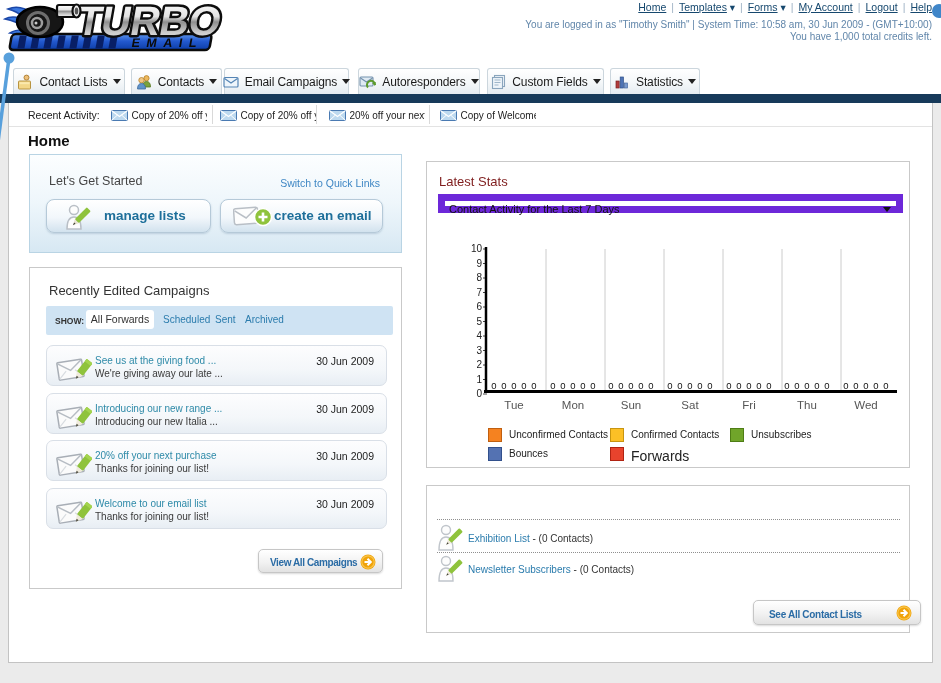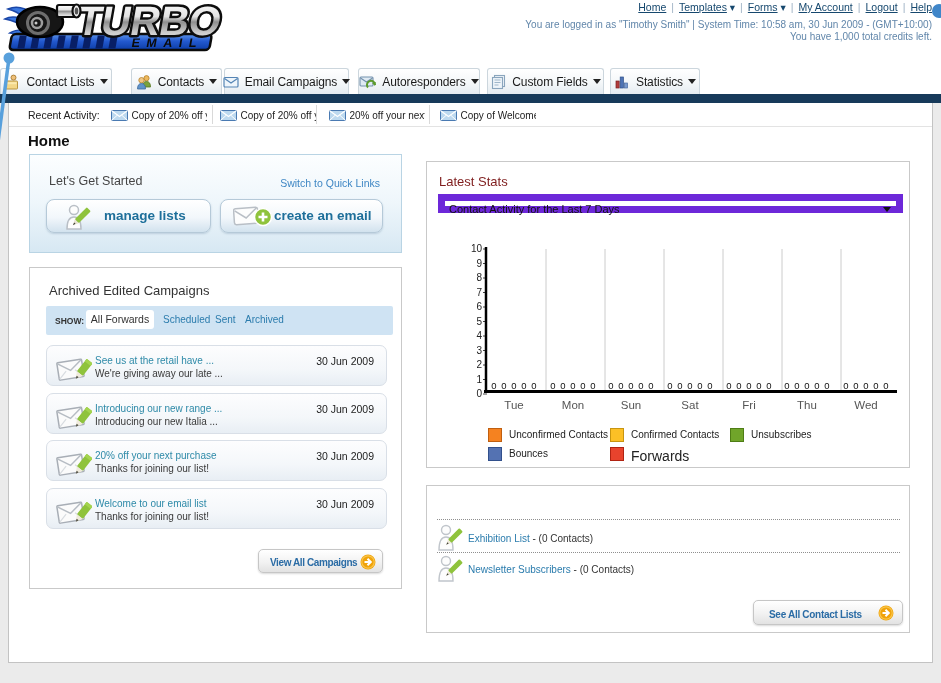--- a/index.html
+++ b/index.html
@@ -80,21 +80,21 @@
   </g>
   <ellipse cx="40" cy="22" rx="23" ry="15" fill="#161616" stroke="#000" stroke-width="2.5"></ellipse>
   <circle cx="38" cy="23" r="10.5" fill="none" stroke="#6e6e6e" stroke-width="3"></circle>
   <circle cx="37" cy="23" r="5" fill="none" stroke="#9d9d9d" stroke-width="2.5"></circle>
   <circle cx="36" cy="23" r="1.5" fill="#c9c9c9"></circle>
   <rect x="57" y="5" width="19" height="12" rx="2" fill="url(#chrome)" stroke="#0d0d0d" stroke-width="2.2"></rect>
   <ellipse cx="76.5" cy="11" rx="4" ry="6.5" fill="#efefef" stroke="#0d0d0d" stroke-width="2.2"></ellipse>
   <ellipse cx="76.5" cy="11" rx="1.8" ry="3.5" fill="#555"></ellipse>
 </svg>
 <div id="tabs">
-  <div class="tab" style="left:0;width:112px"><svg width="16" height="16" viewBox="0 0 16 16">
+  <div class="tab" style="left:13px;width:112px"><svg width="16" height="16" viewBox="0 0 16 16">
         <circle cx="9.5" cy="3.6" r="2.5" fill="#eec07a" stroke="#a97b2e" stroke-width="0.9"></circle>
         <path d="M5.5,8.5 Q9.5,5.8 13.5,8.5 L13.5,10 L5.5,10 Z" fill="#5b8ab8" stroke="#3c6astroke" stroke-width="0"></path>
         <rect x="1.5" y="7" width="12" height="8" rx="0.8" fill="#f3d788" stroke="#b89440" stroke-width="1"></rect>
         <rect x="2.4" y="8.2" width="10.2" height="2" fill="#fbe9ad"></rect>
       </svg>Contact Lists<span class="arr"></span></div>
   <div class="tab" style="left:131px;width:91px"><svg width="16" height="16" viewBox="0 0 16 16">
         <circle cx="10.5" cy="4.2" r="2.6" fill="#edb95e" stroke="#b5812c" stroke-width="0.8"></circle>
         <path d="M6.5,13 Q6.5,7.5 10.5,7.5 Q14.5,7.5 14.5,13 Z" fill="#7aa23c" stroke="#57771f" stroke-width="0.8"></path>
         <circle cx="5.5" cy="6.2" r="2.7" fill="#f0c683" stroke="#b5812c" stroke-width="0.8"></circle>
         <path d="M1.5,15 Q1.5,9.5 5.5,9.5 Q9.5,9.5 9.5,15 Z" fill="#5f93c9" stroke="#3a6a9e" stroke-width="0.8"></path>
@@ -182,21 +182,21 @@
         <rect x="1" y="4" width="24" height="16" rx="2" fill="#fdfdfd" stroke="#b9bfc6" stroke-width="1.5" transform="rotate(-4 13 12)"></rect>
         <path d="M2,6 L13,14 L24,4.5" fill="none" stroke="#b9bfc6" stroke-width="1.5" transform="rotate(-4 13 12)"></path>
         <circle cx="30" cy="13" r="8.5" fill="#8fc33c" stroke="#fff" stroke-width="1.5"></circle>
         <path d="M30,8.5 V17.5 M25.5,13 H34.5" stroke="#fff" stroke-width="2.6"></path>
       </svg>
       <span style="position:absolute;left:53px;top:8px;font-size:13.5px;font-weight:bold;color:#1e6f9a;">create an email</span>
     </div>
   </div>
 
   <div id="campaigns" style="position:absolute;left:20px;top:164px;width:373px;height:322px;background:#fff;border:1px solid #c9c9c9;">
-    <div style="position:absolute;left:19px;top:15px;font-size:13px;color:#333;">Archived Edited Campaigns</div>
+    <div style="position:absolute;left:19px;top:15px;font-size:13px;color:#333;">Recently Edited Campaigns</div>
     <div style="position:absolute;left:16px;top:38px;width:347px;height:29px;background:#cfe3f3;border-radius:2px;">
       <span style="position:absolute;left:9px;top:10px;font-size:8.5px;font-weight:bold;color:#333;">SHOW:</span>
       <span style="position:absolute;left:40px;top:4px;width:68px;height:19px;line-height:19px;text-align:center;background:#fff;border-radius:3px;font-size:10.5px;color:#333;">All Forwards</span>
       <span style="position:absolute;left:117px;top:8px;font-size:10px;color:#2b7cad;">Scheduled</span>
       <span style="position:absolute;left:169px;top:8px;font-size:10px;color:#2b7cad;">Sent</span>
       <span style="position:absolute;left:199px;top:8px;font-size:10px;color:#2b7cad;">Archived</span>
     </div>
     <div class="crow" style="top:77px;">
       <svg class="cico" width="36" height="28" viewBox="0 0 36 28" style="position:absolute;left:9px;top:9px">
           <g transform="rotate(-9 14 15)">
@@ -204,21 +204,21 @@
             <path d="M2.5,7 L14.5,15.5 L26.5,6.5" fill="none" stroke="#b6bcc3" stroke-width="1.5"></path>
             <path d="M2.5,22.5 L10,15.5 M26.5,22.5 L19,15.5" fill="none" stroke="#d8dce0" stroke-width="1.2"></path>
           </g>
           <g transform="rotate(38 22 21)">
             <rect x="18.2" y="2" width="7.6" height="16" rx="1.2" fill="#8fc33c"></rect>
             <rect x="18.2" y="2" width="7.6" height="3.4" rx="1.2" fill="#a4d44e"></rect>
             <path d="M18.2,18 L22,24.5 L25.8,18 Z" fill="#efeadb"></path>
             <path d="M20.7,21.6 L22,24.5 L23.3,21.6 Z" fill="#44443a"></path>
           </g>
         </svg>
-      <span class="ti">See us at the retail have ...</span>
+      <span class="ti">See us at the giving food ...</span>
         <span class="su">We're giving away our late ...</span>
         <span class="dt">30 Jun 2009</span>
     </div>
     <div class="crow" style="top:125px;">
       <svg class="cico" width="36" height="28" viewBox="0 0 36 28" style="position:absolute;left:9px;top:9px">
           <g transform="rotate(-9 14 15)">
             <rect x="2" y="6" width="25" height="17.5" rx="1" fill="#fbfbfb" stroke="#a8aeb6" stroke-width="1.5"></rect>
             <path d="M2.5,7 L14.5,15.5 L26.5,6.5" fill="none" stroke="#b6bcc3" stroke-width="1.5"></path>
             <path d="M2.5,22.5 L10,15.5 M26.5,22.5 L19,15.5" fill="none" stroke="#d8dce0" stroke-width="1.2"></path>
           </g>
@@ -394,21 +394,21 @@
     <svg width="27" height="29" viewBox="0 0 27 29" style="position:absolute;left:10px;top:68px">
       <circle cx="9" cy="7" r="4.5" fill="#fdfdfd" stroke="#c0c5cb" stroke-width="1.4"></circle>
       <path d="M2,27 Q2,14 9,14 Q16,14 16,27 Z" fill="#fdfdfd" stroke="#c0c5cb" stroke-width="1.4"></path>
       <g transform="rotate(45 17 14)">
           <rect x="14.5" y="4" width="5" height="16" rx="1" fill="#8fc33c"></rect>
           <path d="M14.5,20 L17,25 L19.5,20 Z" fill="#ece7d6"></path>
           <path d="M16.1,22.4 L17,25 L17.9,22.4 Z" fill="#3c3c34"></path>
         </g>
     </svg>
     <div class="litem-t" style="top:78px;"><a href="#">Newsletter Subscribers</a> - (0 Contacts)</div>
-    <div class="grybtn" style="left:326px;top:114px;width:150px;height:25px;">
+    <div class="grybtn" style="left:326px;top:114px;width:168px;height:25px;">
       <span style="position:absolute;left:15px;top:8px;">See All Contact Lists</span>
       <svg width="16" height="16" viewBox="0 0 16 16" style="position:absolute;right:8px;top:4px">
           <circle cx="8" cy="8" r="7.5" fill="#f0a30a"></circle>
           <circle cx="8" cy="8" r="6.2" fill="none" stroke="#f9c64d" stroke-width="1.2"></circle>
           <path d="M4.5,8 H10 M7.5,4.8 L10.8,8 L7.5,11.2" fill="none" stroke="#fff" stroke-width="2"></path>
         </svg>
     </div>
   </div>
 </div>
 

